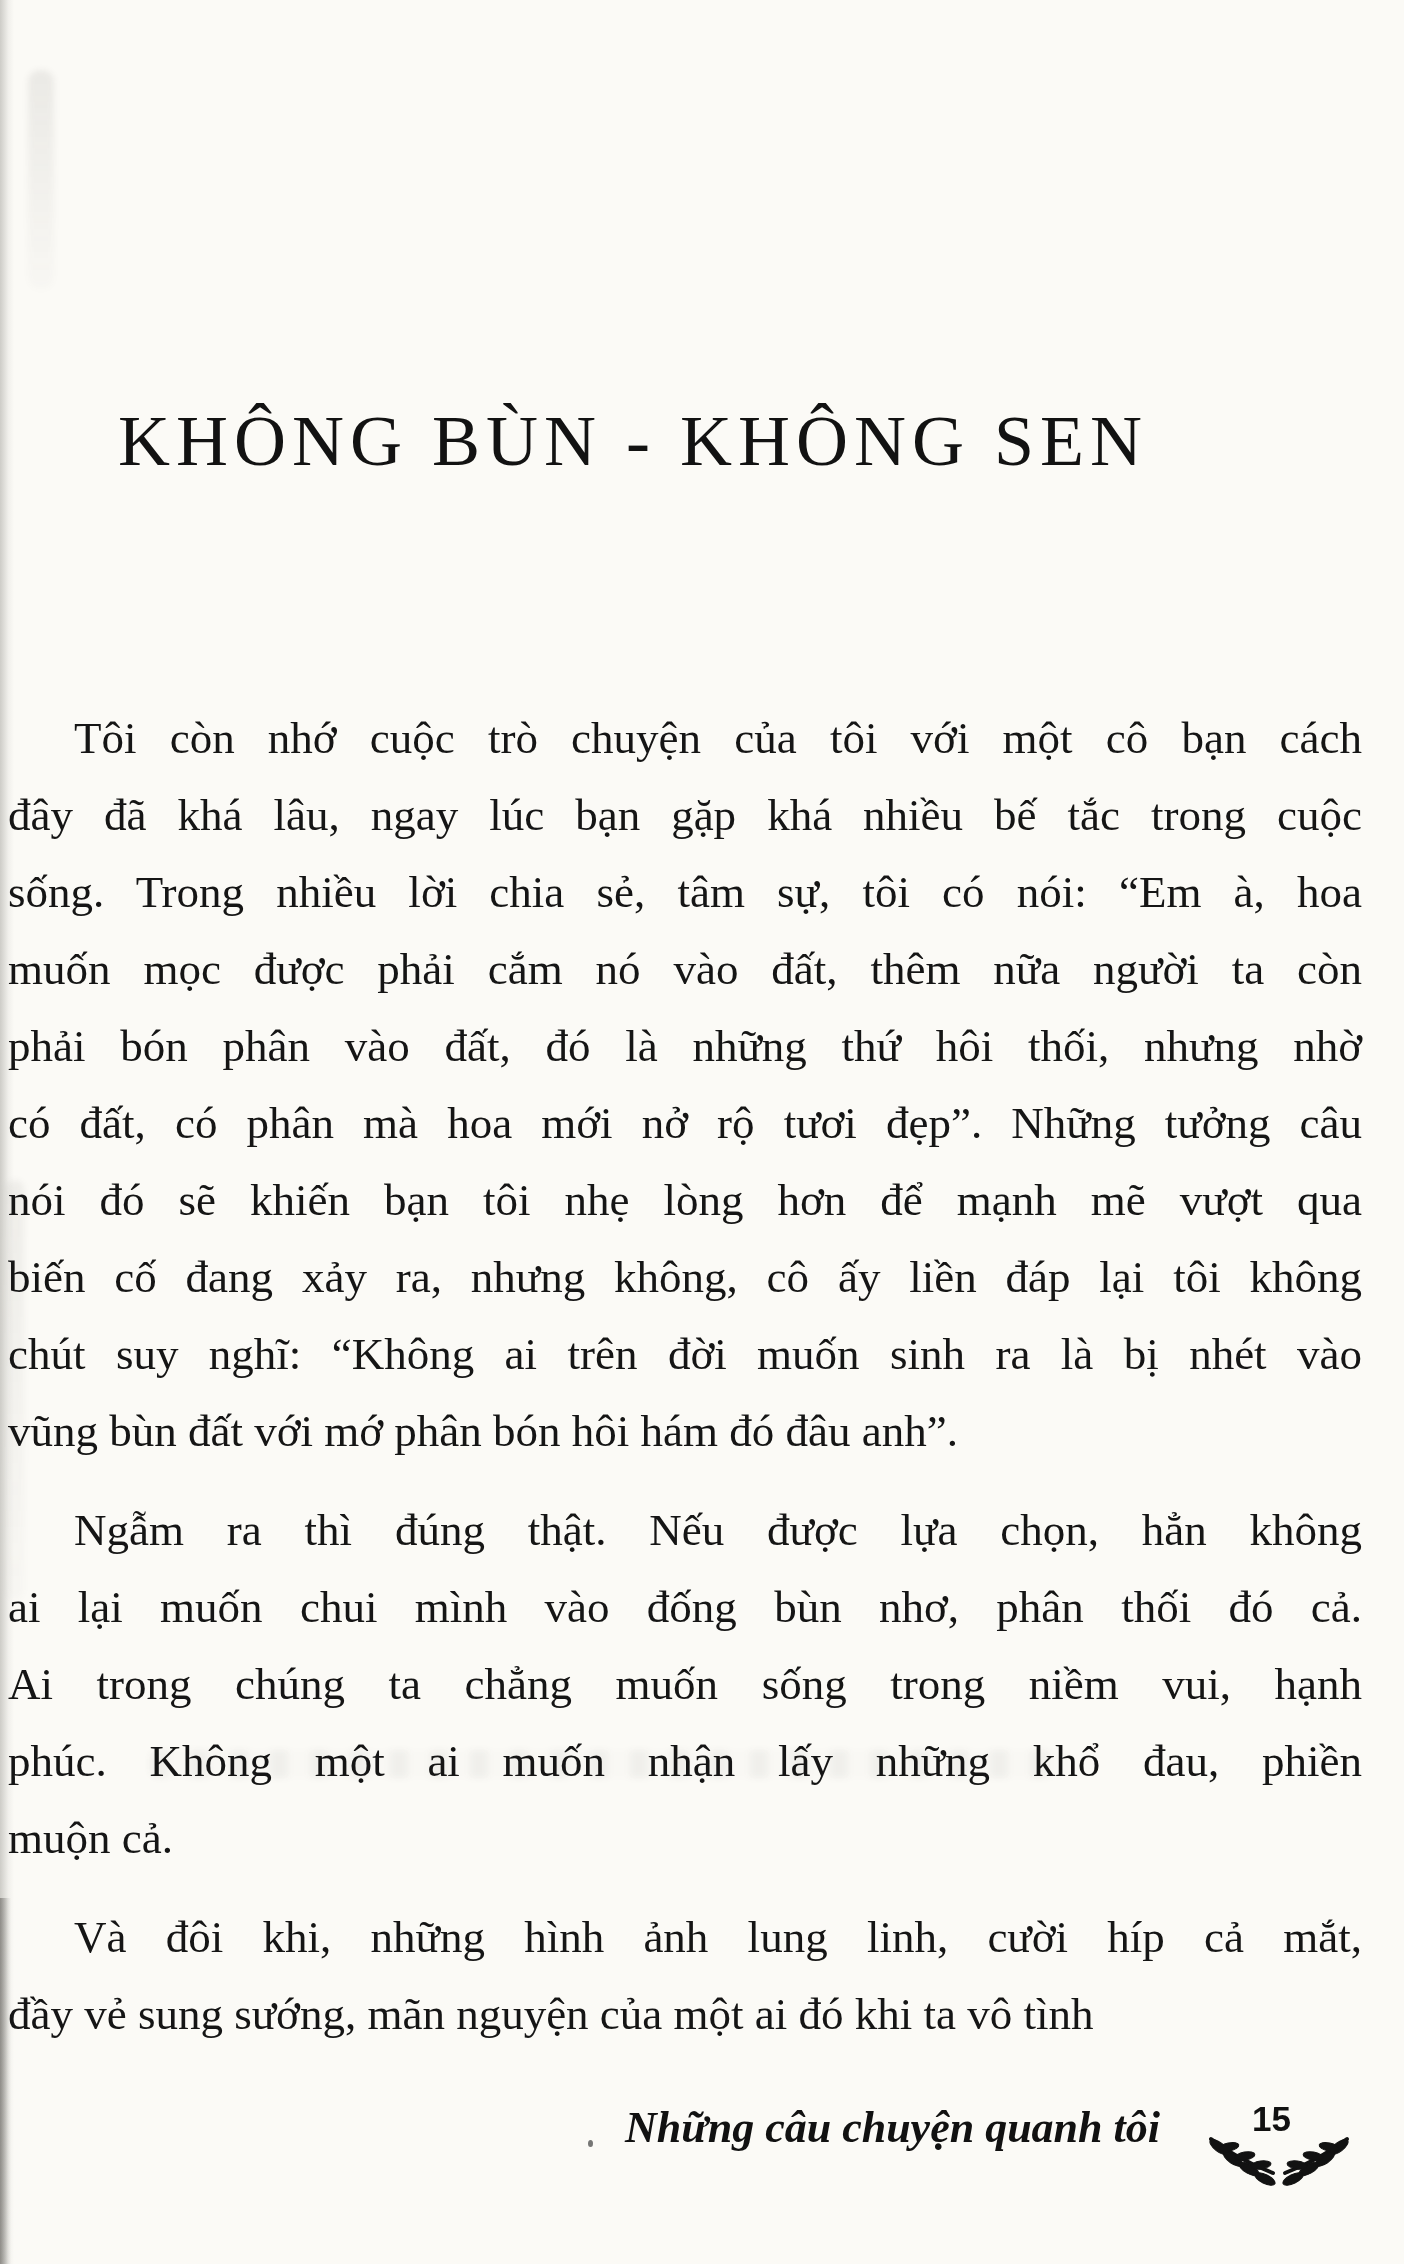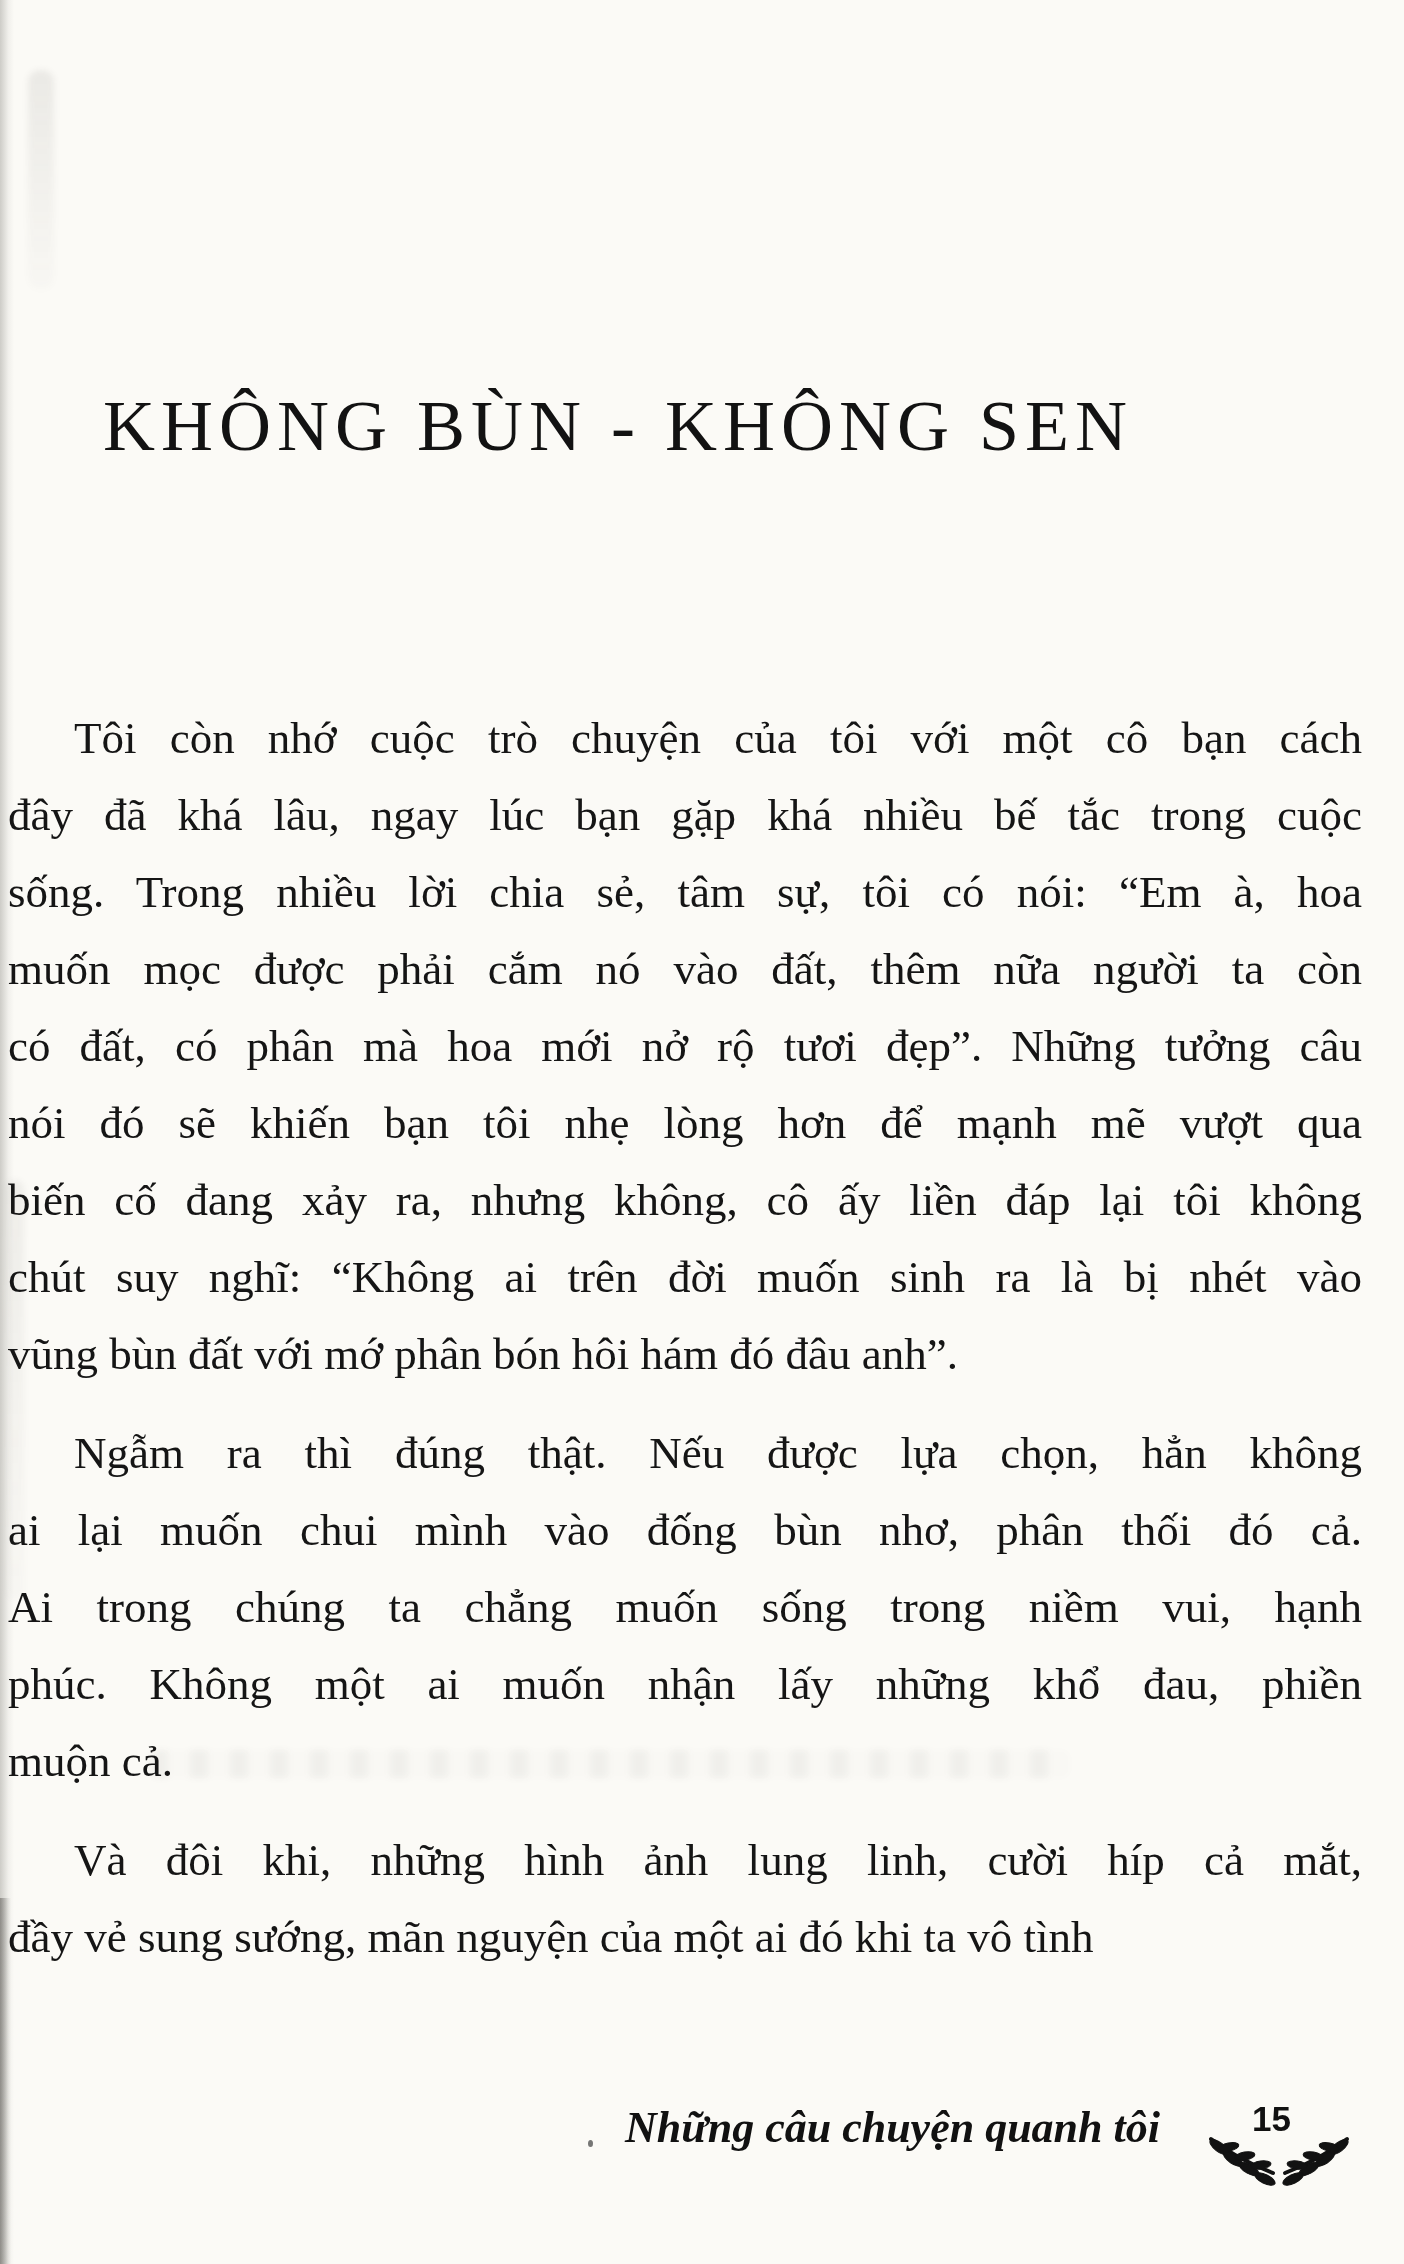--- a/index.html
+++ b/index.html
@@ -33,21 +33,21 @@
     background:linear-gradient(to bottom, rgba(100,98,94,0.18), rgba(100,98,94,0.03));
     border-radius:12px;opacity:.6;
   }
   .smudge.mid-left{
     left:6px;top:1180px;width:18px;height:420px;
     background:linear-gradient(to bottom, rgba(100,98,94,0.14), rgba(100,98,94,0.04));
     border-radius:10px;opacity:.6;
   }
 
   .title{
-    position:absolute;left:8px;top:388px;width:1220px;margin:0;
+    position:absolute;left:8px;top:388px;width:1220px;margin:15px;
     font-size:72px;line-height:76px;font-weight:400;
     letter-spacing:6px;text-align:center;color:#121212;
     white-space:nowrap;
   }
 
   .body-block{
     position:absolute;left:8px;top:700px;width:1354px;
   }
   .para{margin:0;}
   .para + .para{margin-top:22px;}
@@ -90,20 +90,21 @@
   <div class="smudge ghost-line"></div>
 
   <h1 class="title">KHÔNG BÙN - KHÔNG SEN</h1>
 
   <div class="body-block">
     <div class="para">
       <div class="line first">Tôi còn nhớ cuộc trò chuyện của tôi với một cô bạn cách</div>
       <div class="line">đây đã khá lâu, ngay lúc bạn gặp khá nhiều bế tắc trong cuộc</div>
       <div class="line">sống. Trong nhiều lời chia sẻ, tâm sự, tôi có nói: “Em à, hoa</div>
       <div class="line">muốn mọc được phải cắm nó vào đất, thêm nữa người ta còn</div>
+      <div class="line">phải bón phân vào đất, đó là những thứ hôi thối, nhưng nhờ</div>
       <div class="line">có đất, có phân mà hoa mới nở rộ tươi đẹp”. Những tưởng câu</div>
       <div class="line">nói đó sẽ khiến bạn tôi nhẹ lòng hơn để mạnh mẽ vượt qua</div>
       <div class="line">biến cố đang xảy ra, nhưng không, cô ấy liền đáp lại tôi không</div>
       <div class="line">chút suy nghĩ: “Không ai trên đời muốn sinh ra là bị nhét vào</div>
       <div class="line lastline">vũng bùn đất với mớ phân bón hôi hám đó đâu anh”.</div>
     </div>
     <div class="para">
       <div class="line first">Ngẫm ra thì đúng thật. Nếu được lựa chọn, hẳn không</div>
       <div class="line">ai lại muốn chui mình vào đống bùn nhơ, phân thối đó cả.</div>
       <div class="line">Ai trong chúng ta chẳng muốn sống trong niềm vui, hạnh</div>

